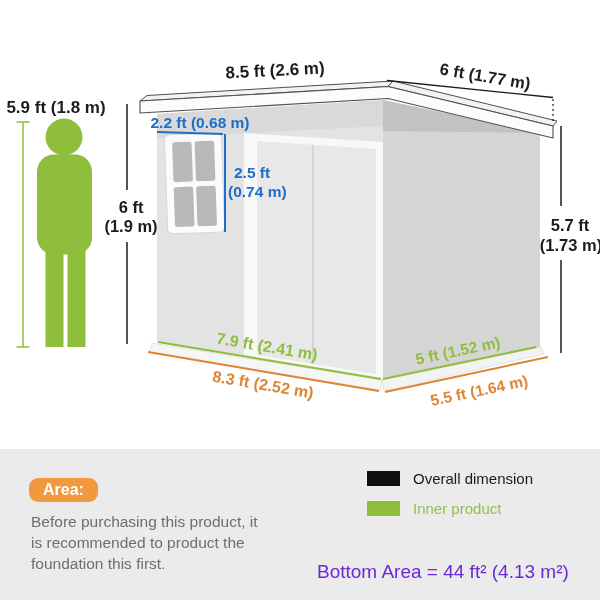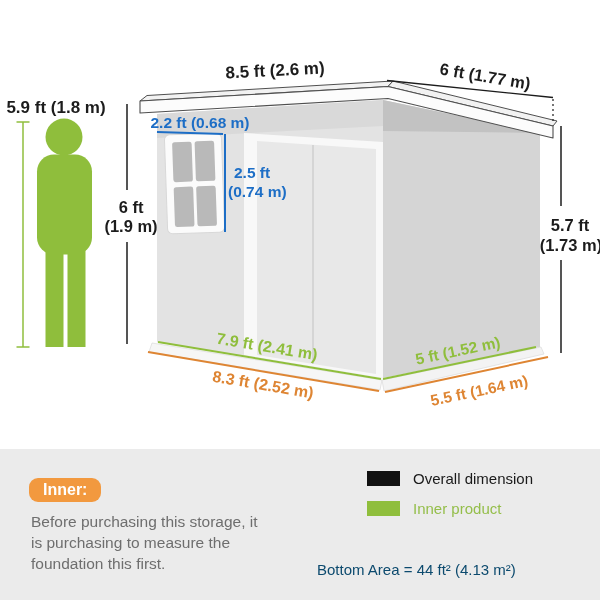--- a/index.html
+++ b/index.html
@@ -22,21 +22,21 @@
   .note-text {
     position:absolute; left:31px; top:62px;
     font-size:15.5px; line-height:21px; font-weight:400;
   }
   .legend { position:absolute; left:367px; top:21px; }
   .legend-row { display:flex; align-items:center; height:17px; margin-bottom:13px; }
   .legend-swatch { width:33px; height:15px; margin-right:13px; flex:0 0 auto; }
   .legend-label { font-size:15px; white-space:nowrap; }
   .bottom-area {
     position:absolute; left:317px; top:112px;
-    font-size:15px; color:#0c4a6e; white-space:nowrap;
+    font-size:19px; color:#6d28d9; white-space:nowrap;
   }
 </style>
 </head>
 <body>
 
 <div class="stage">
 
   <svg width="600" height="449" viewBox="0 0 600 449">
 
     <g>
@@ -106,25 +106,25 @@
     <text x="458" y="356" font-size="15.5" font-weight="bold" text-anchor="middle" transform="rotate(-11.8 458 351)" fill="#8FBE3C">5 ft (1.52 m)</text>
 
     <line x1="148" y1="352" x2="379" y2="391" stroke-width="2" stroke="#DE8533"></line>
     <text x="263" y="390" font-size="16" font-weight="bold" text-anchor="middle" transform="rotate(9.6 263 385)" fill="#DE8533">8.3 ft (2.52 m)</text>
     <line x1="385" y1="392" x2="548" y2="357" stroke-width="2" stroke="#DE8533"></line>
     <text x="479" y="396" font-size="15.5" font-weight="bold" text-anchor="middle" transform="rotate(-11.8 479 390)" fill="#DE8533">5.5 ft (1.64 m)</text>
   </svg>
 
   <div class="panel">
     <div class="note-badge" style="background: rgb(242, 153, 63);">
-      <span>Inner:</span>
+      <span>Area:</span>
     </div>
     <div class="note-text" style="color: rgb(110, 110, 110);">
-      <div>Before purchasing this storage, it</div>
-      <div>is purchasing to measure the</div>
+      <div>Before purchasing this product, it</div>
+      <div>is recommended to product the</div>
       <div>foundation this first.</div>
     </div>
 
     <div class="legend">
       <div class="legend-row">
         <div class="legend-swatch" style="background: rgb(17, 17, 17);"></div>
         <div class="legend-label" style="color: rgb(26, 26, 26);">Overall dimension</div>
       </div>
       <div class="legend-row">
         <div class="legend-swatch" style="background: rgb(143, 190, 60);"></div>

